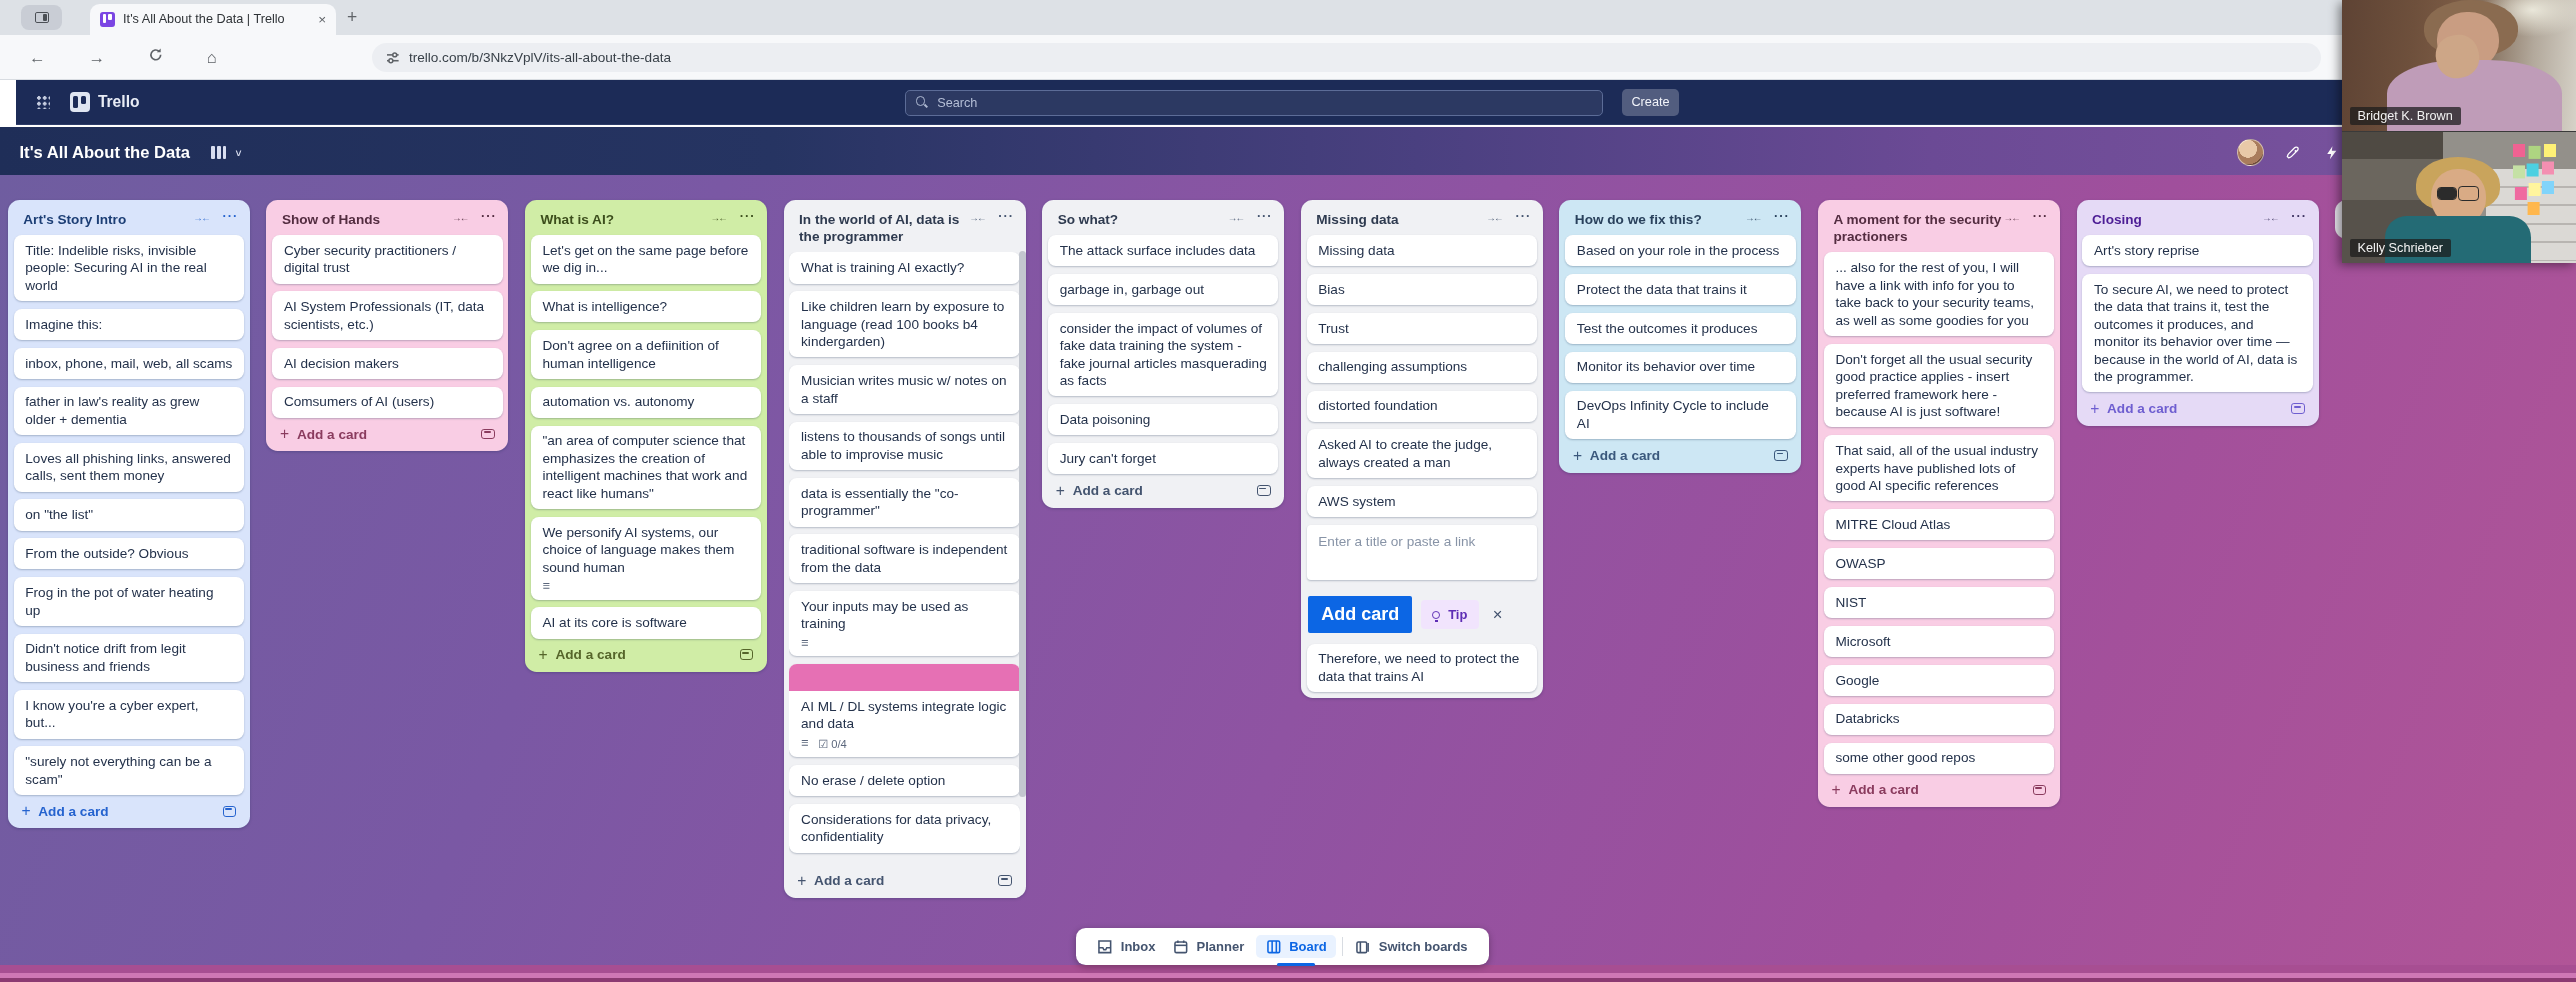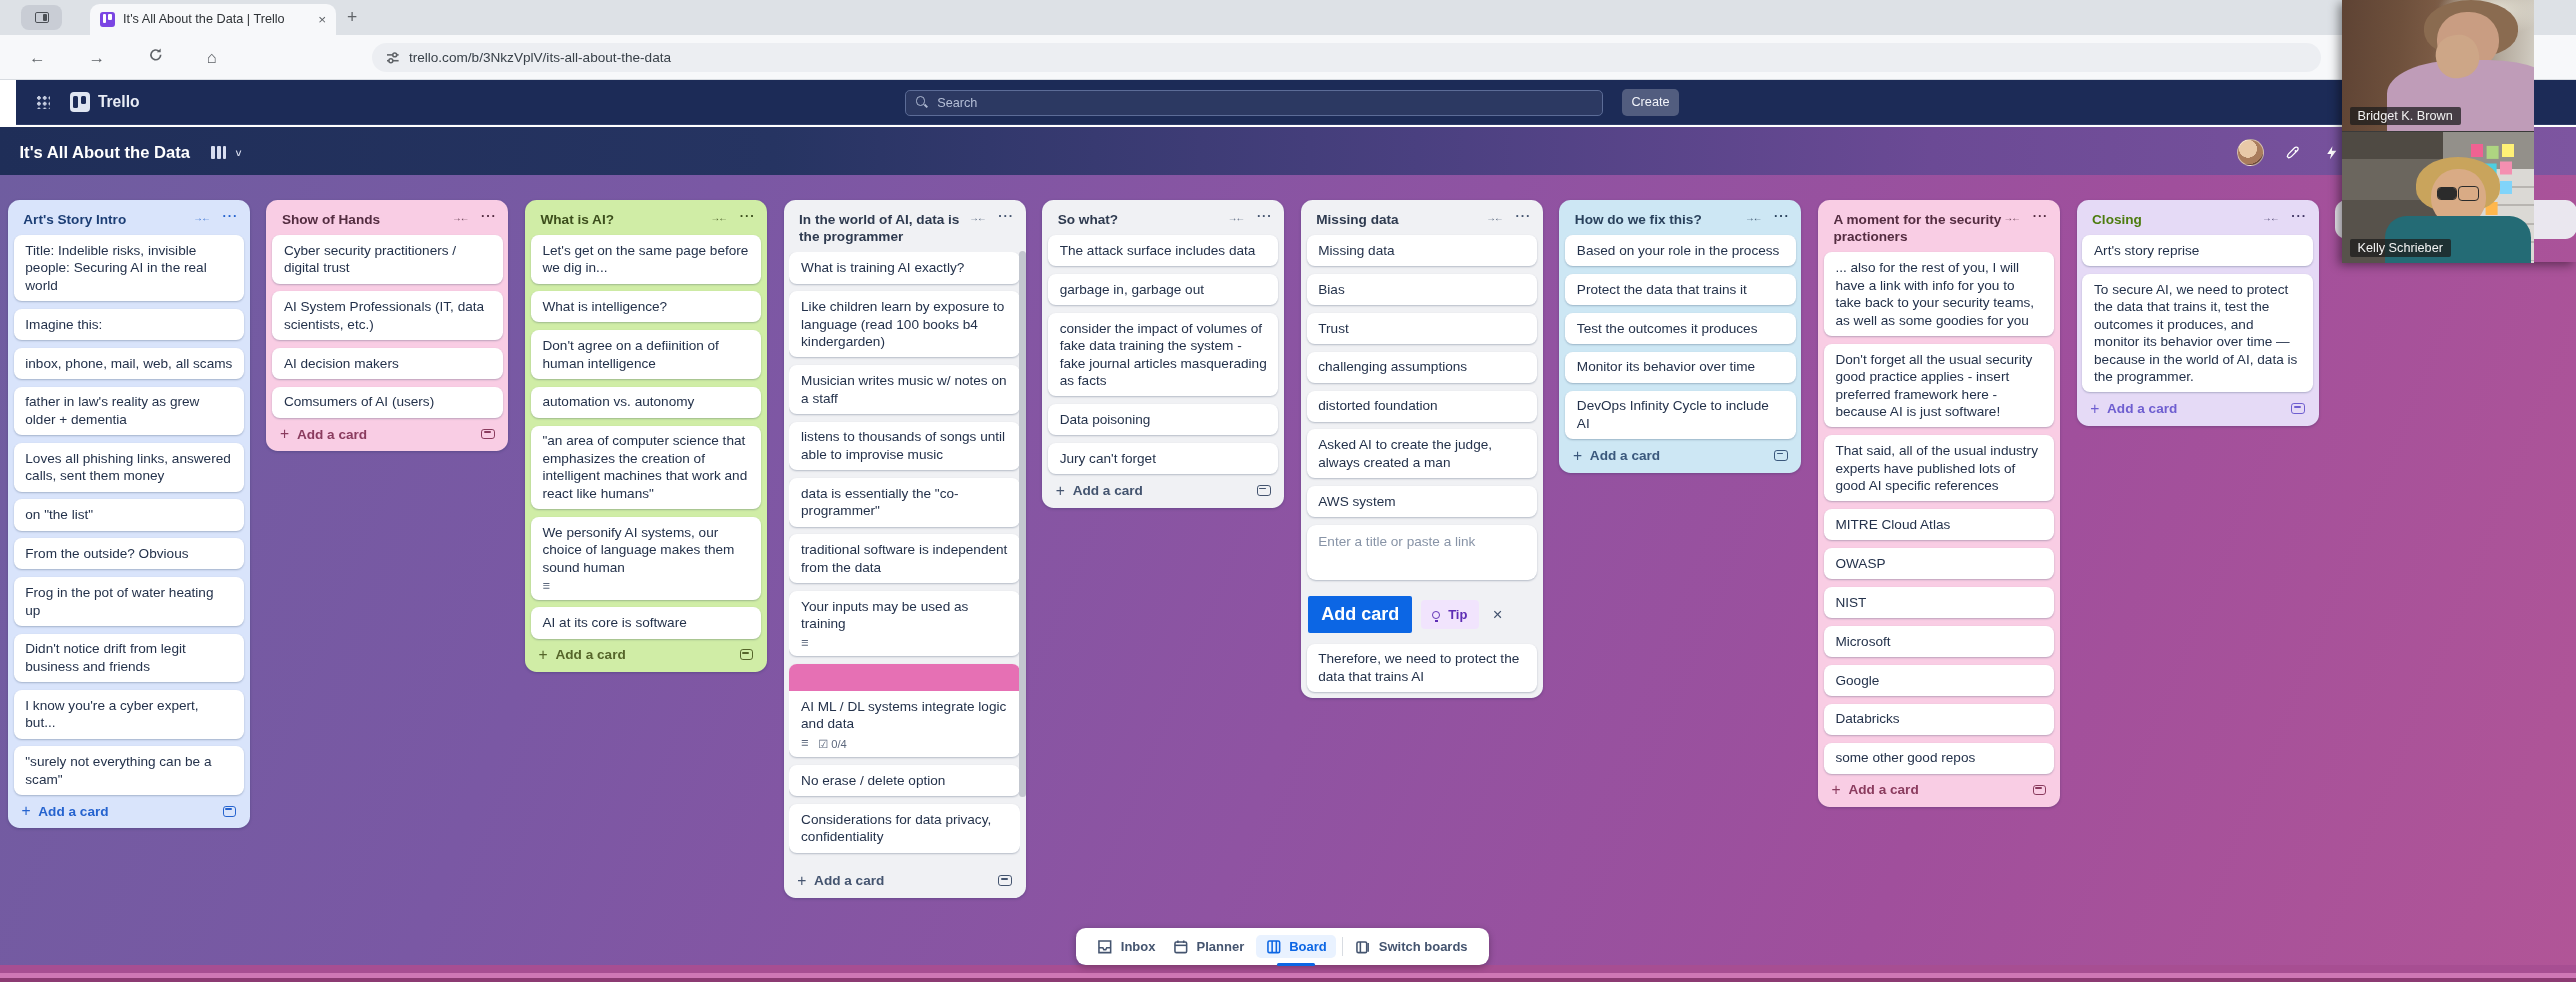--- a/index.html
+++ b/index.html
@@ -70,41 +70,41 @@
   .card-badges{display:flex;gap:9.7px;align-items:center;margin-top:4.9px;color:#5b677c;}
   .desc-badge{font-size:12.7px;line-height:11.7px;}
   .check-badge{font-size:11.2px;}
   .scroll-thumb{position:absolute;right:0px;top:51px;width:6.8px;height:546px;background:#c3c7cf;border-radius:3.9px;}
   .list-footer{display:flex;align-items:center;justify-content:space-between;padding:8.8px 7.8px 3.9px 7.8px;}
   .add-card{display:flex;align-items:center;gap:7.8px;font-size:13.6px;font-weight:600;}
   .plus{font-size:15.6px;font-weight:400;line-height:11.7px;}
   .tpl-icon{display:inline-block;width:13.6px;height:10.7px;border:1.6px solid currentColor;border-radius:2.9px;position:relative;}
   .tpl-icon::after{content:"";position:absolute;left:1.5px;top:1.5px;width:6.8px;height:1.9px;background:currentColor;border-radius:1px;}
   
-  .composer-input{background:#fff;border-radius:9px;min-height:55px;padding:6.8px 11.7px;box-shadow:0 1px 1.9px rgba(9,30,66,.25);}
+  .composer-input{background:#fff;border-radius:4px;min-height:55px;padding:6.8px 11.7px;box-shadow:0 1px 1.9px rgba(9,30,66,.25);}
   .composer-input .ph{font-size:13.6px;color:#8894a7;}
   .composer-row{display:flex;align-items:center;gap:8.8px;margin:8.8px 1.9px 2.9px 1.9px;}
   .btn-add{background:#0c66e4;color:#fff;border:none;border-radius:2px;font-size:18px;font-weight:600;padding:7.8px 12.7px;}
   .btn-tip{background:#f1e4fd;color:#5e2eb5;border:none;border-radius:3.9px;font-size:13px;font-weight:600;padding:6.8px 11.7px;display:flex;align-items:center;gap:8px;}
   .bulb{width:7.8px;height:7.8px;border:1.6px solid currentColor;border-radius:50%;position:relative;display:inline-block;}
   .bulb::after{content:"";position:absolute;left:1.9px;top:7.8px;width:2.9px;height:2.9px;background:currentColor;}
   .composer-close{color:#42526e;font-size:16.6px;margin-left:4.9px;}
 
   
   .strips{position:absolute;left:0;top:965px;width:100%;height:17.5px;background:linear-gradient(#a74e92 0 7.8px,#cf77b5 7.8px 12.7px,#8c3a72 12.7px 17.5px);}
   .bottom-nav{position:absolute;left:1076px;top:928px;width:413px;height:37px;background:#fff;border-radius:9.7px;box-shadow:0 1.9px 7.8px rgba(0,0,0,.3);display:flex;align-items:center;justify-content:space-between;padding:0 15.6px;z-index:20;}
   .bn-item{display:flex;align-items:center;gap:7.8px;font-size:13px;font-weight:600;color:#44546f;position:relative;padding:3.9px 5.8px;}
   .bn-item.active{color:#0c66e4;background:#e9f2ff;border-radius:4.9px;padding:3.9px 9.7px;}
   .bn-item.active::after{content:"";position:absolute;left:21.4px;right:21.4px;bottom:-7.8px;height:2.9px;background:#0c66e4;border-radius:1.9px;}
   .bn-div{width:1px;height:19.5px;background:#d8dce2;}
   .bn-item svg{display:block;}
 
   
   .video{position:absolute;left:2342px;top:0;width:234px;height:262px;z-index:60;box-shadow:-2.9px 2.9px 9.7px rgba(0,0,0,.45);}
-  .feed{position:relative;width:192px;overflow:hidden;}
+  .feed{position:relative;width:234px;overflow:hidden;}
   .feed-a{height:131px;background:linear-gradient(95deg,#5e4334 0%,#6e503c 30%,#7a5a44 46%,#8d7a68 64%,#b3a99c 80%,#d6d2c8 100%);}
   .feed-a::before{content:"";position:absolute;right:-9.7px;top:-17.5px;width:107px;height:54px;background:radial-gradient(ellipse,rgba(240,238,225,.9),rgba(240,238,225,0) 70%);}
   .ba-hair{position:absolute;left:82px;top:0px;width:94px;height:57px;background:#8a6b50;border-radius:50% 50% 45% 45%;}
   .ba-face{position:absolute;left:95px;top:11.7px;width:62px;height:57px;background:#c99d82;border-radius:48%;}
   .ba-body{position:absolute;left:45px;top:60px;width:175px;height:80px;background:#bf9cb8;border-radius:42% 42% 0 0;}
   .ba-hand{position:absolute;left:94px;top:35px;width:43px;height:43px;background:#cda687;border-radius:46%;transform:rotate(-14deg);}
   .name-label{position:absolute;left:7.8px;bottom:5.8px;background:rgba(28,28,28,.74);color:#f2f2f2;font-size:12.7px;padding:1.9px 7.8px;border-radius:1.9px;white-space:nowrap;}
   .feed-b{height:132px;background:#93908a;border-top:1px solid #3a3a3a;}
   .kb-shelf{position:absolute;left:0;top:0;width:101px;height:132px;background:linear-gradient(180deg,#4f4a43 0 27px,#6b665e 27px 68px,#57524b 68px 100%);}
   .kb-drawers{position:absolute;right:0;top:37px;width:90px;height:95px;background:repeating-linear-gradient(#dbd9d5 0 16.6px,#b8b5b1 16.6px 18.5px);}
@@ -529,21 +529,21 @@
           <div class="list-footer">
             <div class="add-card" style="color: rgb(138, 59, 94);">
               <span class="plus">+</span>
               <span>Add a card</span>
             </div>
             <span class="tpl-icon" style="color: rgb(138, 59, 94);"></span>
           </div>
         </div>
         <div class="list" style="background: rgb(229, 218, 246);">
           <div class="list-header">
-            <div class="list-title" style="color: #4d7c0f;">Closing</div>
+            <div class="list-title" style="color: #4c1d95;">Closing</div>
             <div class="list-hicons">
               <span class="collapse" style="color: rgb(63, 53, 100);">→←</span>
               <span class="dots" style="color: rgb(63, 53, 100);">···</span>
             </div>
           </div>
           <div class="list-cards">
             <div class="card">
               <div class="card-text">Art's story reprise</div>
             </div>
             <div class="card">

